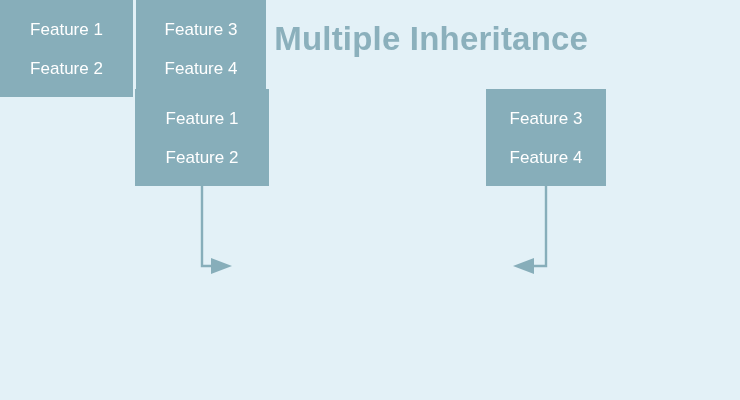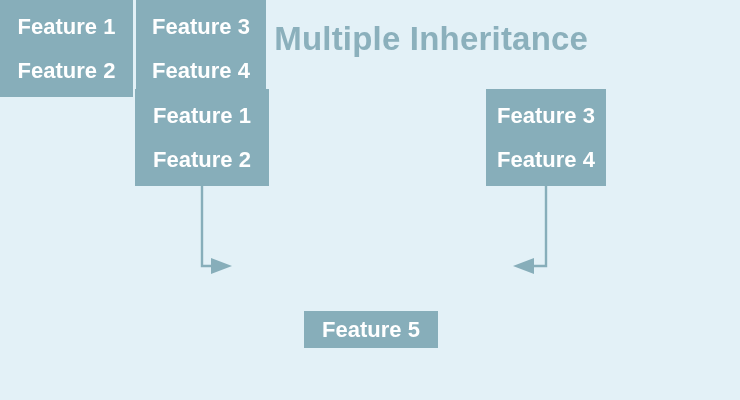--- a/index.html
+++ b/index.html
@@ -34,24 +34,23 @@
     position: absolute;
     background: #87aeba;
     box-sizing: border-box;
     display: flex;
     flex-direction: column;
     align-items: center;
     justify-content: center;
   }
   .node-line {
     color: #ffffff;
-    font-size: 22px;
+    font-size: 17px;
     line-height: 1;
     white-space: nowrap;
-    font-weight: bold;
   }
   
   #box-parent-a {
     left: 135px;
     top: 89px;
     width: 134px;
     height: 97px;
   }
   #box-parent-a .node-line:first-child { margin-bottom: 22px; }
   
@@ -138,17 +137,14 @@
     <div class="child-half" id="child-half-left">
       <span class="node-line">Feature 1</span>
       <span class="node-line">Feature 2</span>
     </div>
     <div class="child-half" id="child-half-right">
       <span class="node-line">Feature 3</span>
       <span class="node-line">Feature 4</span>
     </div>
   </div>
 
-  <div class="node-box" id="box-own">
-    <span class="node-line">Feature 5</span>
-  </div>
 
 </div>
 
 </body></html>

